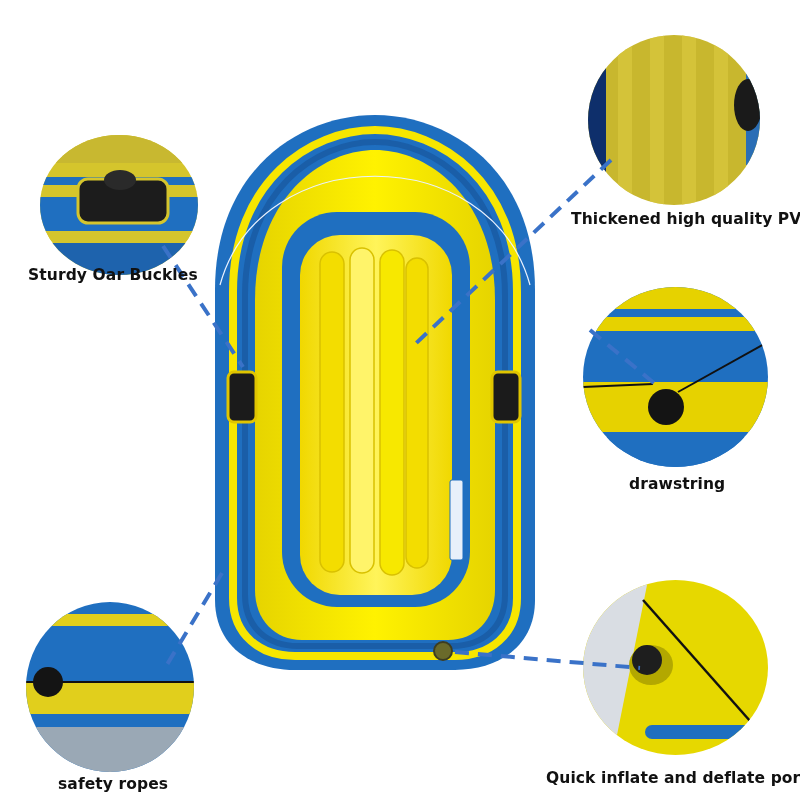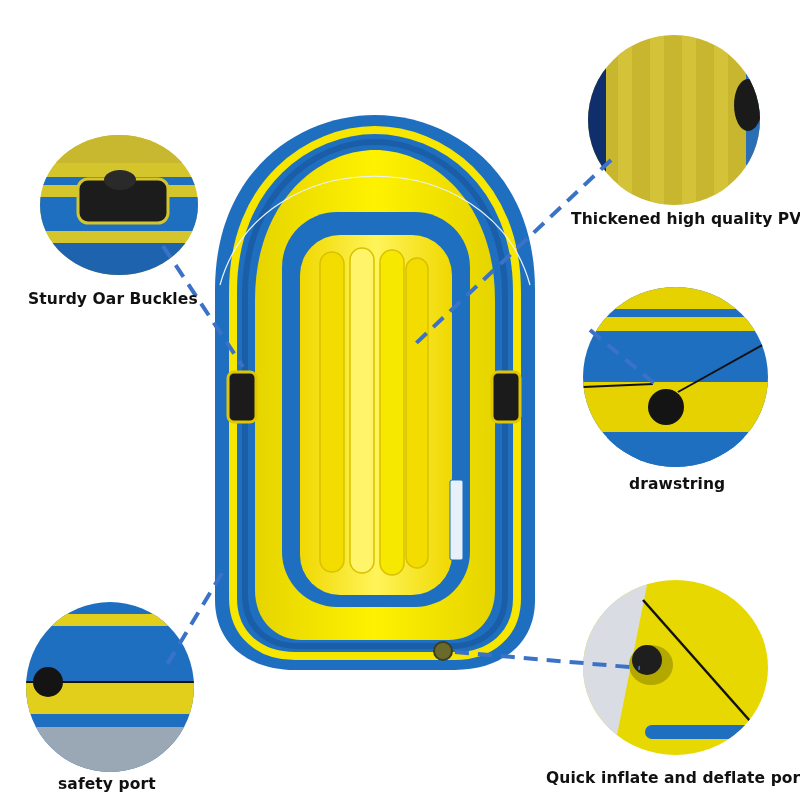--- a/index.html
+++ b/index.html
@@ -130,17 +130,17 @@
     <g stroke="#3a72c8" stroke-width="4" stroke-dasharray="14,9" fill="none" stroke-linecap="butt">
       <line x1="163" y1="246" x2="243" y2="367"></line>
       <line x1="611" y1="160" x2="412" y2="347"></line>
       <line x1="590" y1="330" x2="660" y2="388"></line>
       <line x1="222" y1="573" x2="165" y2="668"></line>
       <line x1="455" y1="652" x2="640" y2="668"></line>
     </g>
   </svg>
 </div>
 
-<div class="label" style="left:28px;top:290px;">Sturdy Oar Buckles</div>
+<div class="label" style="left:28px;top:266px;">Sturdy Oar Buckles</div>
 <div class="label" style="left:571px;top:210px;">Thickened high quality PVC</div>
 <div class="label" style="left:629px;top:475px;">drawstring</div>
-<div class="label" style="left:58px;top:775px;">safety port</div>
+<div class="label" style="left:58px;top:775px;">safety ropes</div>
 <div class="label" style="left:546px;top:769px;">Quick inflate and deflate port</div>
 
 </body></html>

